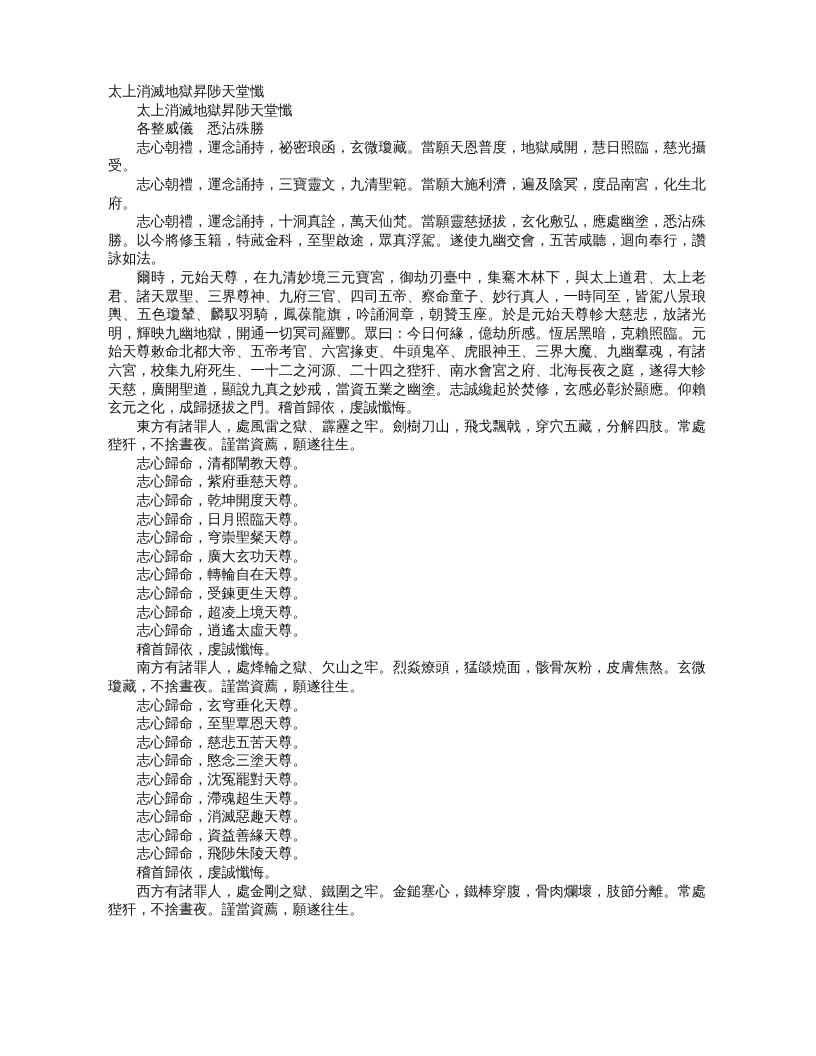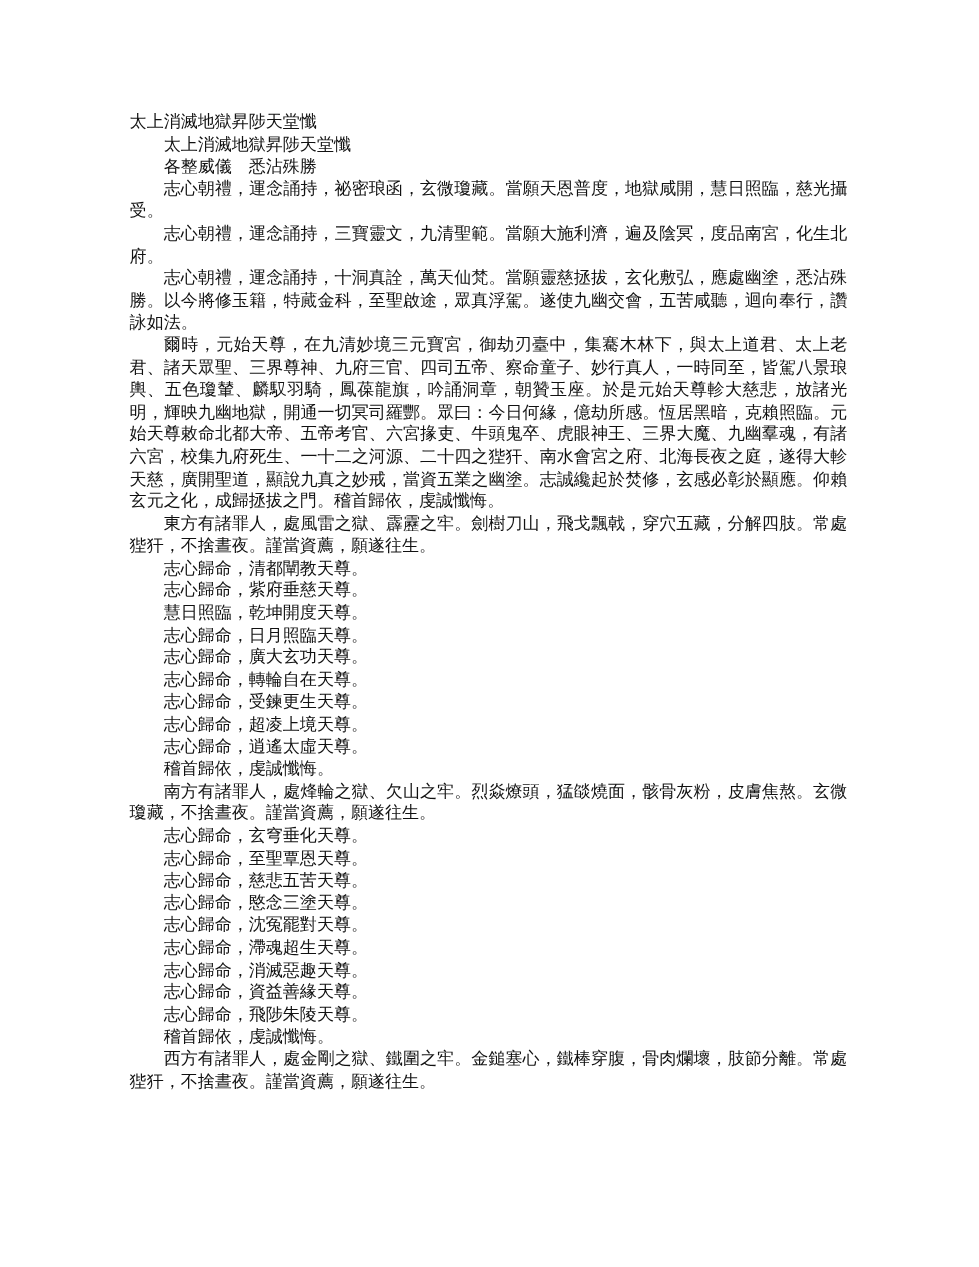--- a/index.html
+++ b/index.html
@@ -1,20 +1,20 @@
 <!DOCTYPE html>
 <html><head>
 <meta charset="utf-8">
 <style>
   html, body { margin: 0; padding: 0; background: #ffffff; }
   body { width: 816px; height: 1056px; position: relative; overflow: hidden; }
   .page {
     position: absolute;
     left: 108px;
-    top: 93px;
+    top: 82px;
     width: 598px;
     font-family: "DejaVu Serif", "Liberation Serif", serif;
     font-size: 14.2px;
     line-height: 18.6px;
     color: #111111;
     letter-spacing: 0px;
   }
   .p { margin: 0; padding: 0; text-align: justify; word-break: break-all; }
   .indent { text-indent: 28.4px; }
   .title { margin: 0; }
@@ -29,22 +29,23 @@
 
   <p class="p indent">志心朝禮，運念誦持，祕密琅函，玄微瓊藏。當願天恩普度，地獄咸開，慧日照臨，慈光攝受。</p>
   <p class="p indent">志心朝禮，運念誦持，三寶靈文，九清聖範。當願大施利濟，遍及陰冥，度品南宮，化生北府。</p>
   <p class="p indent">志心朝禮，運念誦持，十洞真詮，萬天仙梵。當願靈慈拯拔，玄化敷弘，應處幽塗，悉沾殊勝。以今將修玉籍，特蕆金科，至聖啟途，眾真浮駕。遂使九幽交會，五苦咸聽，迴向奉行，讚詠如法。</p>
 
   <p class="p indent">爾時，元始天尊，在九清妙境三元寶宮，御劫刃臺中，集騫木林下，與太上道君、太上老君、諸天眾聖、三界尊神、九府三官、四司五帝、察命童子、妙行真人，一時同至，皆駕八景琅輿、五色瓊輦、麟馭羽騎，鳳葆龍旗，吟誦洞章，朝贊玉座。於是元始天尊軫大慈悲，放諸光明，輝映九幽地獄，開通一切冥司羅酆。眾曰：今日何緣，億劫所感。恆居黑暗，克賴照臨。元始天尊敕命北都大帝、五帝考官、六宮掾吏、牛頭鬼卒、虎眼神王、三界大魔、九幽羣魂，有諸六宮，校集九府死生、一十二之河源、二十四之狴犴、南水會宮之府、北海長夜之庭，遂得大軫天慈，廣開聖道，顯說九真之妙戒，當資五業之幽塗。志誠纔起於焚修，玄感必彰於顯應。仰賴玄元之化，成歸拯拔之門。稽首歸依，虔誠懺悔。</p>
 
   <p class="p indent">東方有諸罪人，處風雷之獄、霹靂之牢。劍樹刀山，飛戈飄戟，穿穴五藏，分解四肢。常處狴犴，不捨晝夜。謹當資薦，願遂往生。</p>
   <p class="p indent">志心歸命，清都闡教天尊。</p>
   <p class="p indent">志心歸命，紫府垂慈天尊。</p>
-  <p class="p indent">慧日照臨，乾坤開度天尊。</p>
+  <p class="p indent">志心歸命，乾坤開度天尊。</p>
   <p class="p indent">志心歸命，日月照臨天尊。</p>
+  <p class="p indent">志心歸命，穹崇聖粲天尊。</p>
   <p class="p indent">志心歸命，廣大玄功天尊。</p>
   <p class="p indent">志心歸命，轉輪自在天尊。</p>
   <p class="p indent">志心歸命，受鍊更生天尊。</p>
   <p class="p indent">志心歸命，超凌上境天尊。</p>
   <p class="p indent">志心歸命，逍遙太虛天尊。</p>
   <p class="p indent">稽首歸依，虔誠懺悔。</p>
 
   <p class="p indent">南方有諸罪人，處烽輪之獄、欠山之牢。烈焱燎頭，猛燄燒面，骸骨灰粉，皮膚焦熬。玄微瓊藏，不捨晝夜。謹當資薦，願遂往生。</p>
   <p class="p indent">志心歸命，玄穹垂化天尊。</p>
   <p class="p indent">志心歸命，至聖覃恩天尊。</p>

